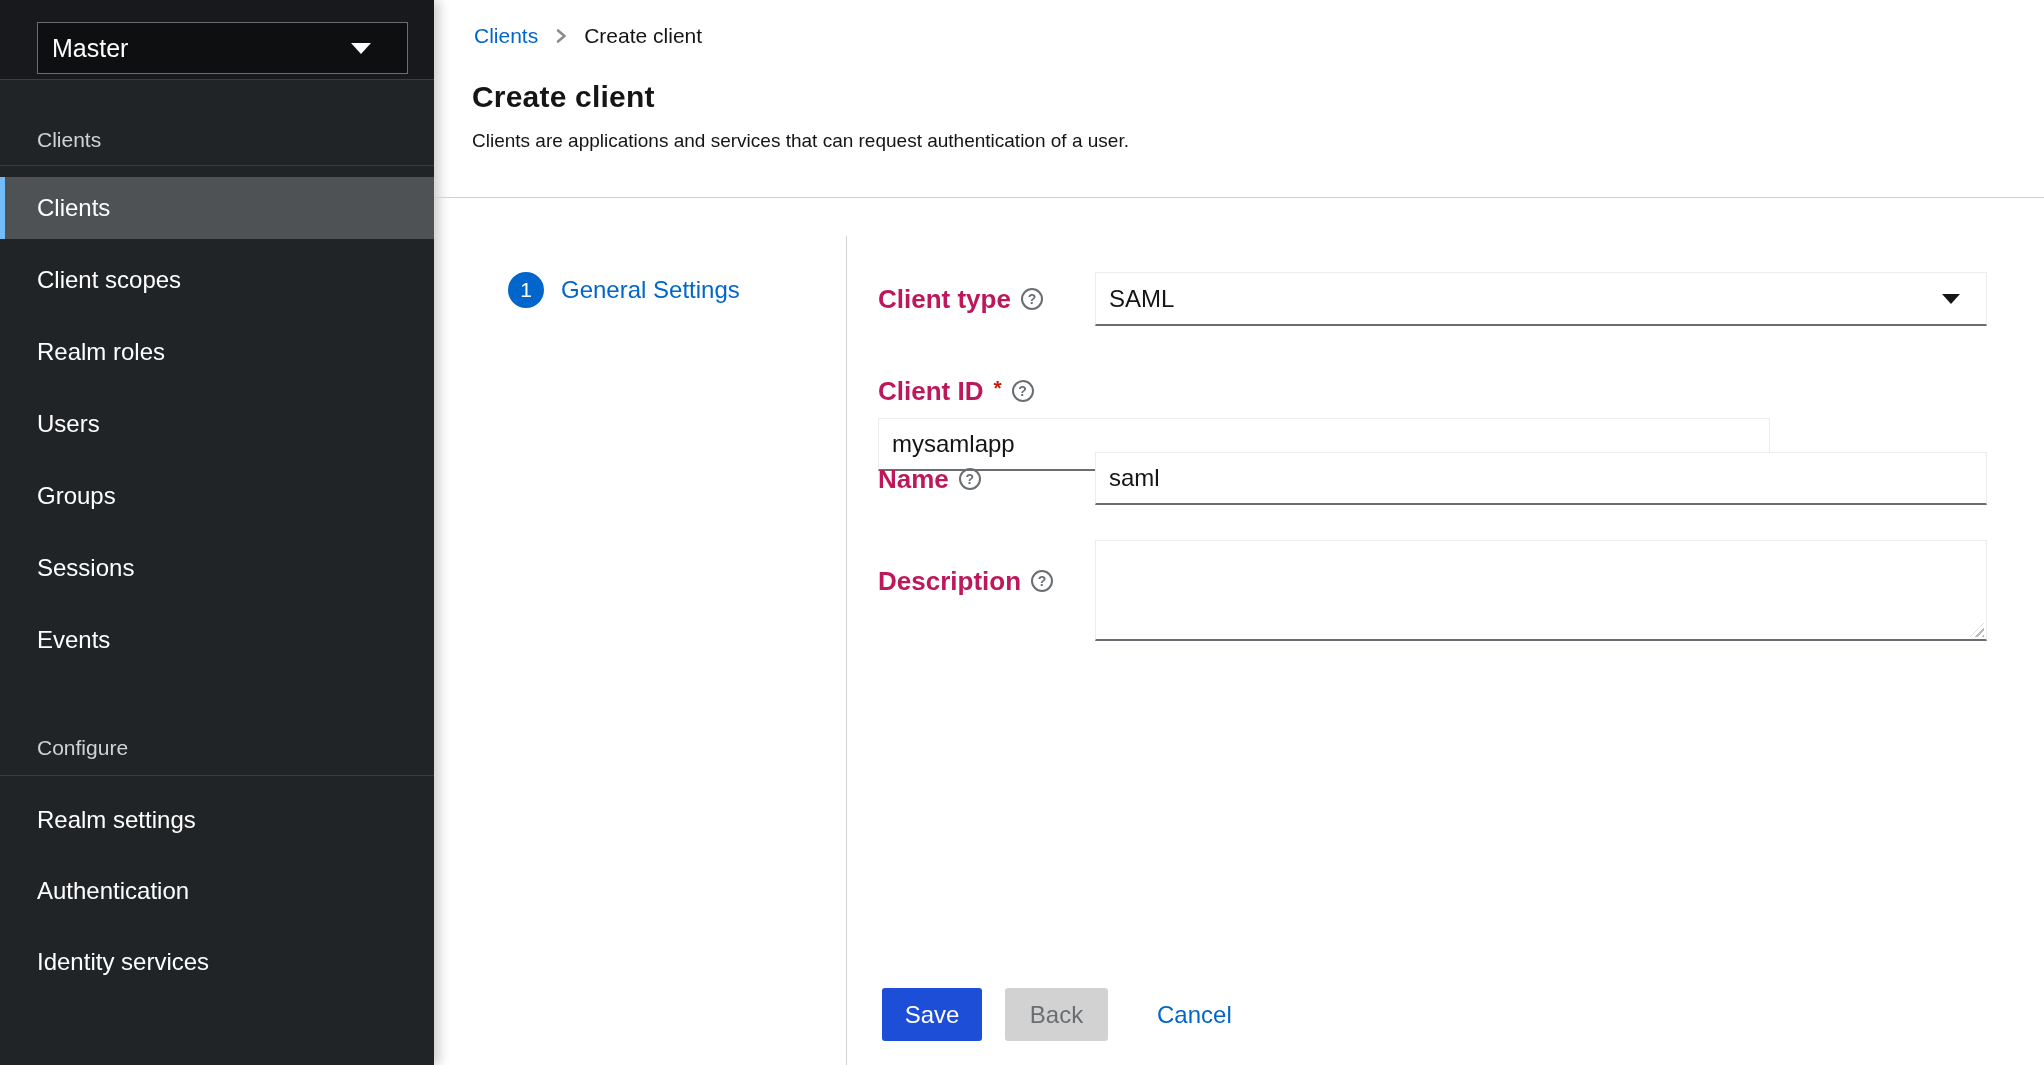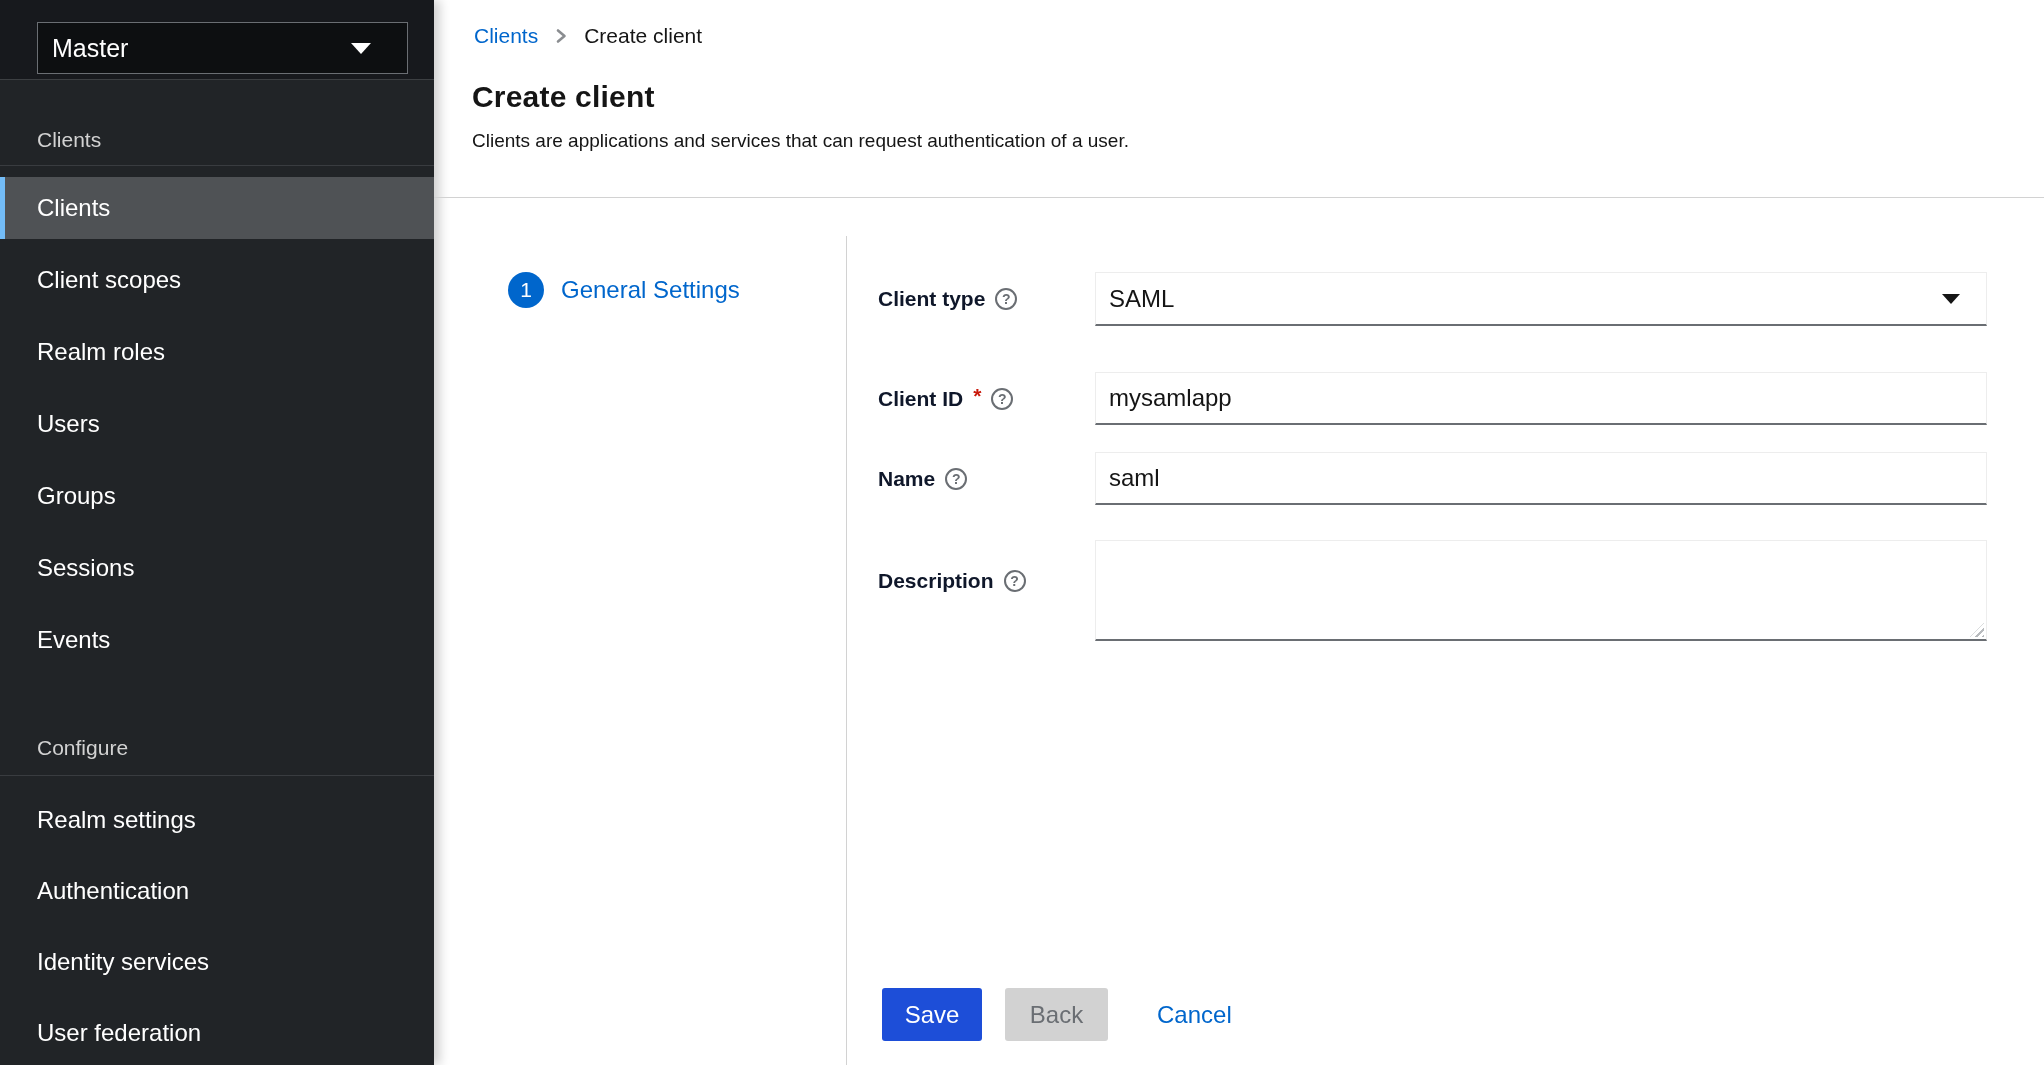--- a/index.html
+++ b/index.html
@@ -102,32 +102,32 @@
   }
   .step-label { color: #0066cc; font-size: 24px; }
   .wizard-divider {
     position: absolute; left: 846px; top: 236px;
     width: 1px; height: 829px; background: #d2d2d2;
   }
 
   
   .form-row { position: absolute; left: 878px; width: 1110px; display: flex; }
   .row-client-type  { top: 272px; }
-  .row-client-id    { top: 372px; }
+  .row-client-id    { top: 364px; flex-direction: column; }
   .row-name         { top: 452px; }
   .row-description  { top: 540px; }
   .field-label-cell {
     width: 217px; flex: none;
     display: flex; align-items: center; gap: 10px;
   }
   .row-client-type .field-label-cell,
   .row-client-id .field-label-cell,
   .row-name .field-label-cell { height: 54px; }
   .row-description .field-label-cell { height: 54px; align-items: center; margin-top: 14px; align-self: flex-start; }
-  .field-label { font-size: 21px; font-weight: 700; color: #0f172a; }
+  .field-label { font-size: 26px; font-weight: 700; color: #be185d; }
   .required-star { color: #c9190b; font-size: 21px; font-weight: 700; margin-top: -6px; }
   .help-icon {
     width: 22px; height: 22px; flex: none;
     border: 2.5px solid #6a6e73; border-radius: 50%;
     color: #6a6e73; font-size: 14px; font-weight: 700;
     display: flex; align-items: center; justify-content: center;
     cursor: pointer;
   }
   .pf-input, .pf-select, .pf-textarea {
     width: 892px;
@@ -199,21 +199,20 @@
     <li class="nav-item">Sessions</li>
     <li class="nav-item">Events</li>
   </ul>
 
   <div class="nav-section-title" style="top:736px;">Configure</div>
   <div class="nav-hairline" style="top:775px;"></div>
   <ul class="nav-list nav-list-2" style="top:789px;">
     <li class="nav-item">Realm settings</li>
     <li class="nav-item">Authentication</li>
     <li class="nav-item">Identity services</li>
-    <li class="nav-item">User federation</li>
   </ul>
 </nav>
 
 <div class="breadcrumb">
   <a class="breadcrumb-link">Clients</a>
   <span class="breadcrumb-sep">
     <svg width="14" height="18" viewBox="0 0 14 18">
         <path d="M4 3.5 L10.5 9 L4 14.5" fill="none" stroke="#8a8d90" stroke-width="2.6" stroke-linecap="round" stroke-linejoin="round"></path>
       </svg>
   </span>

